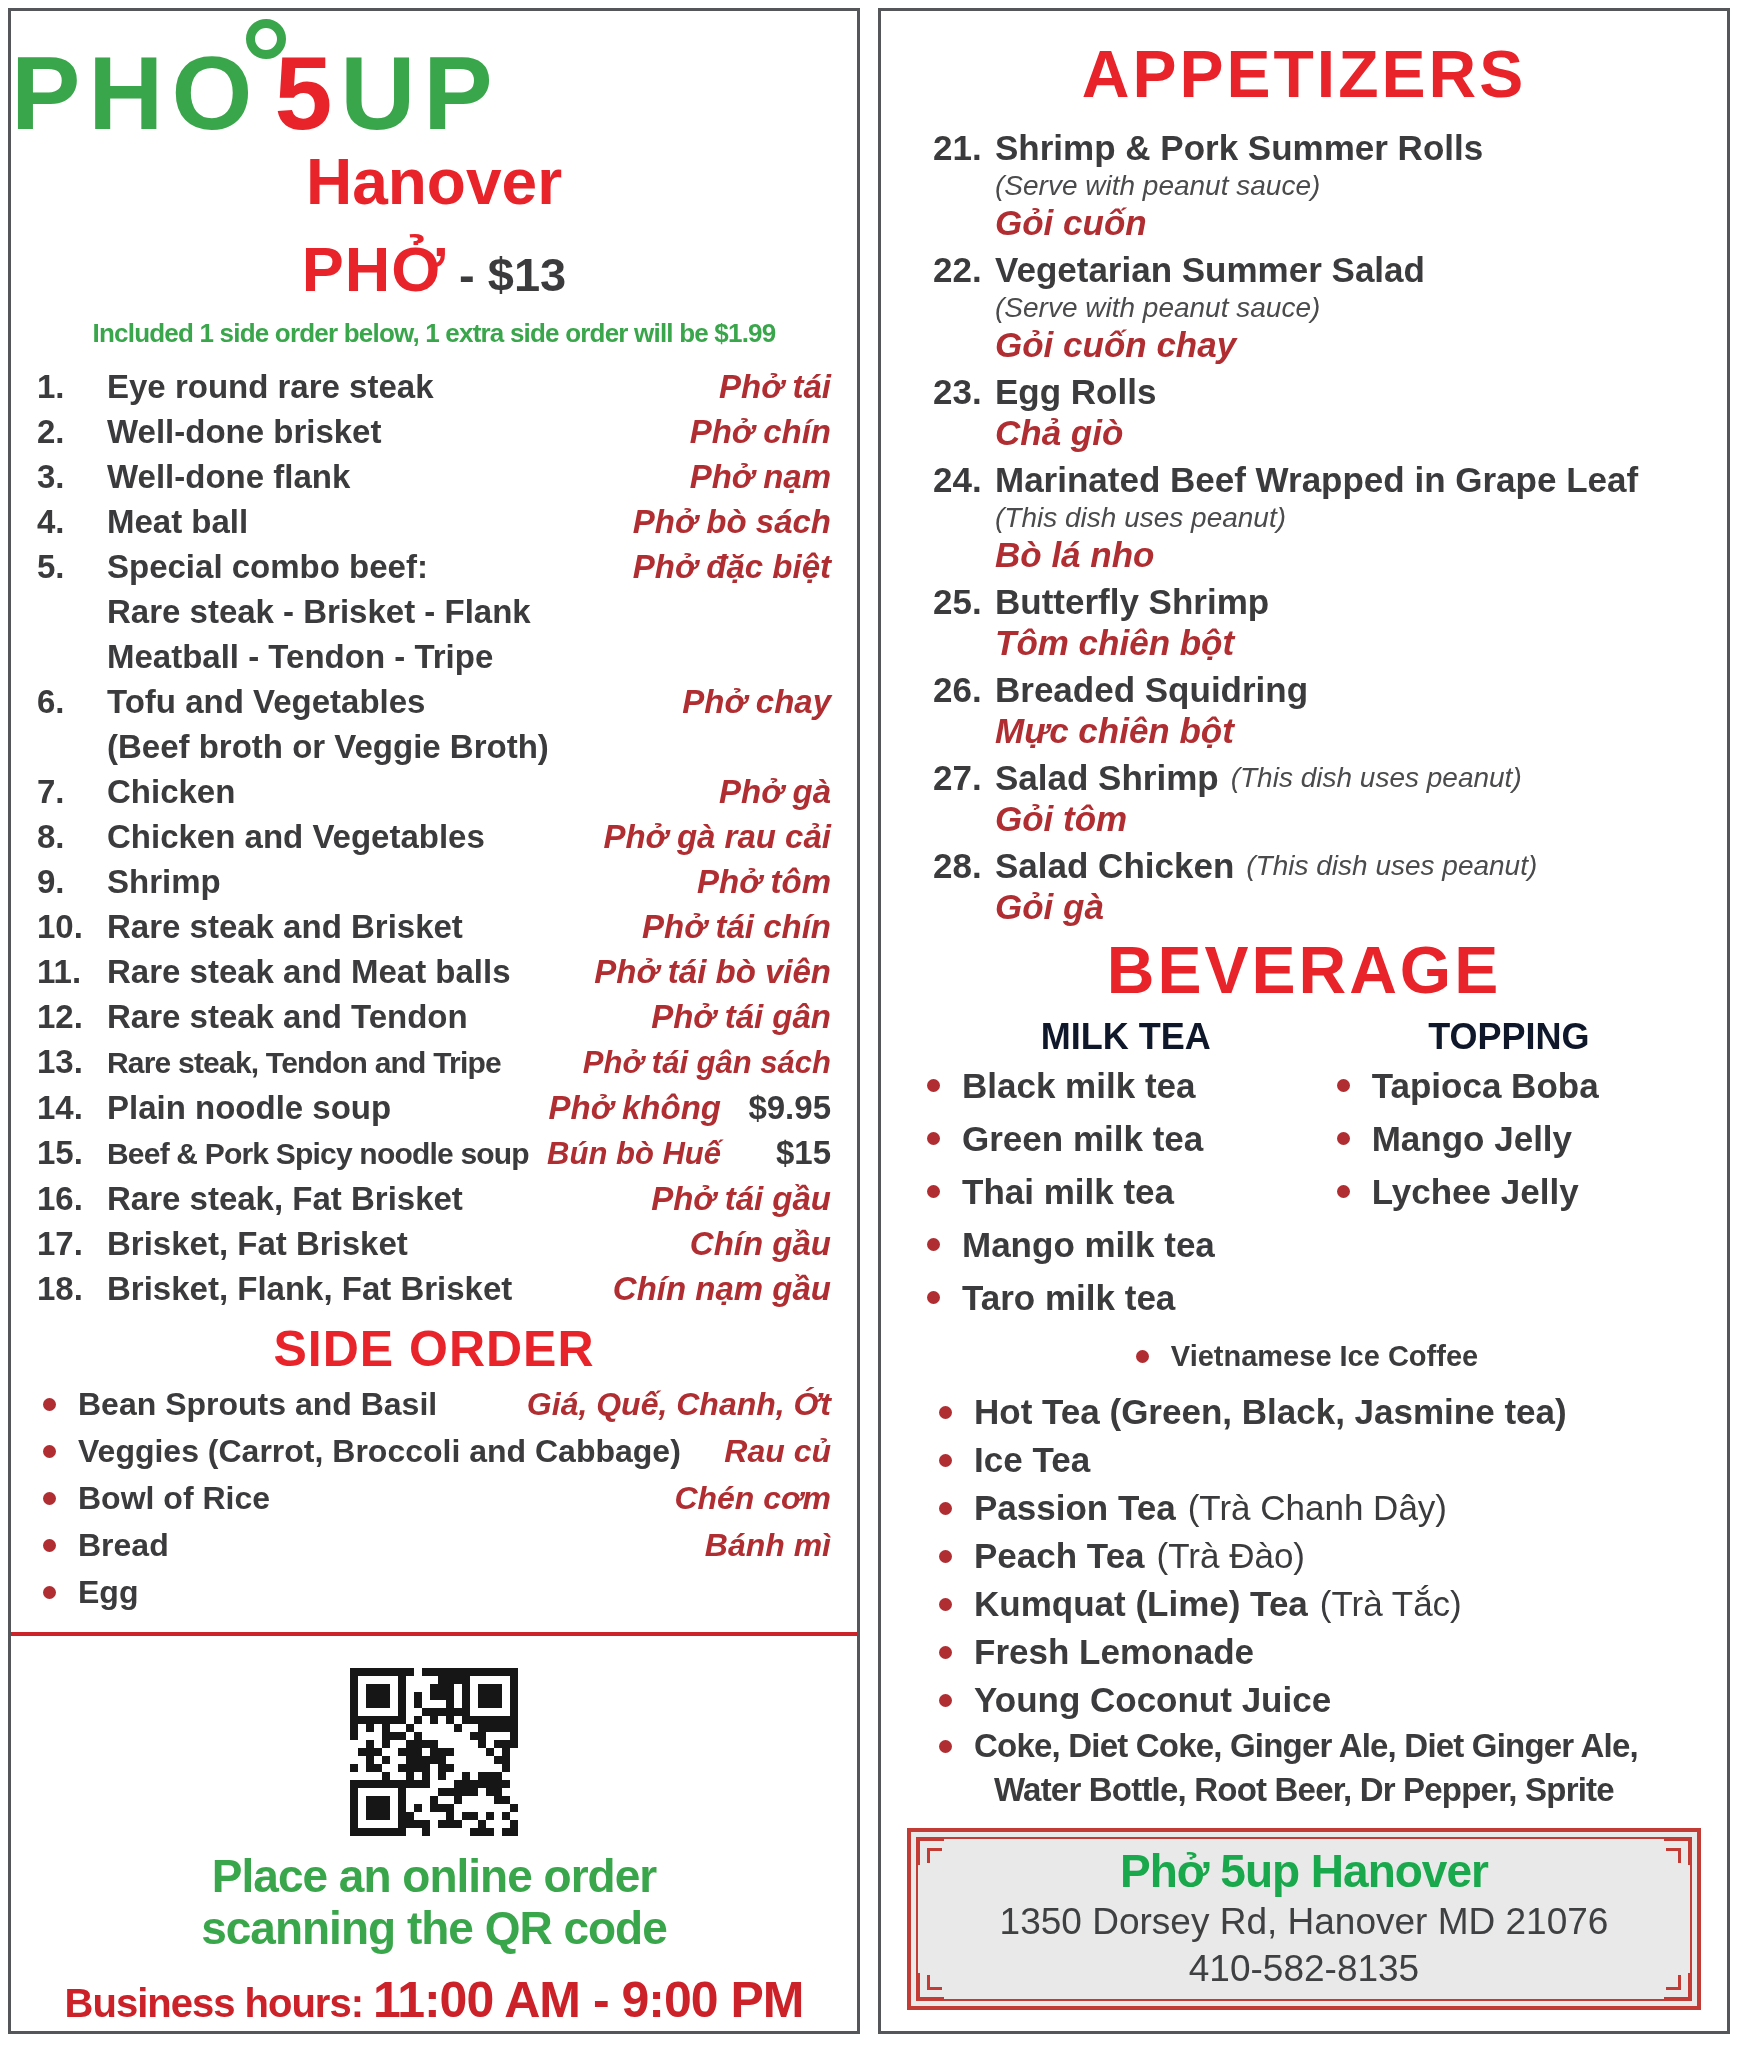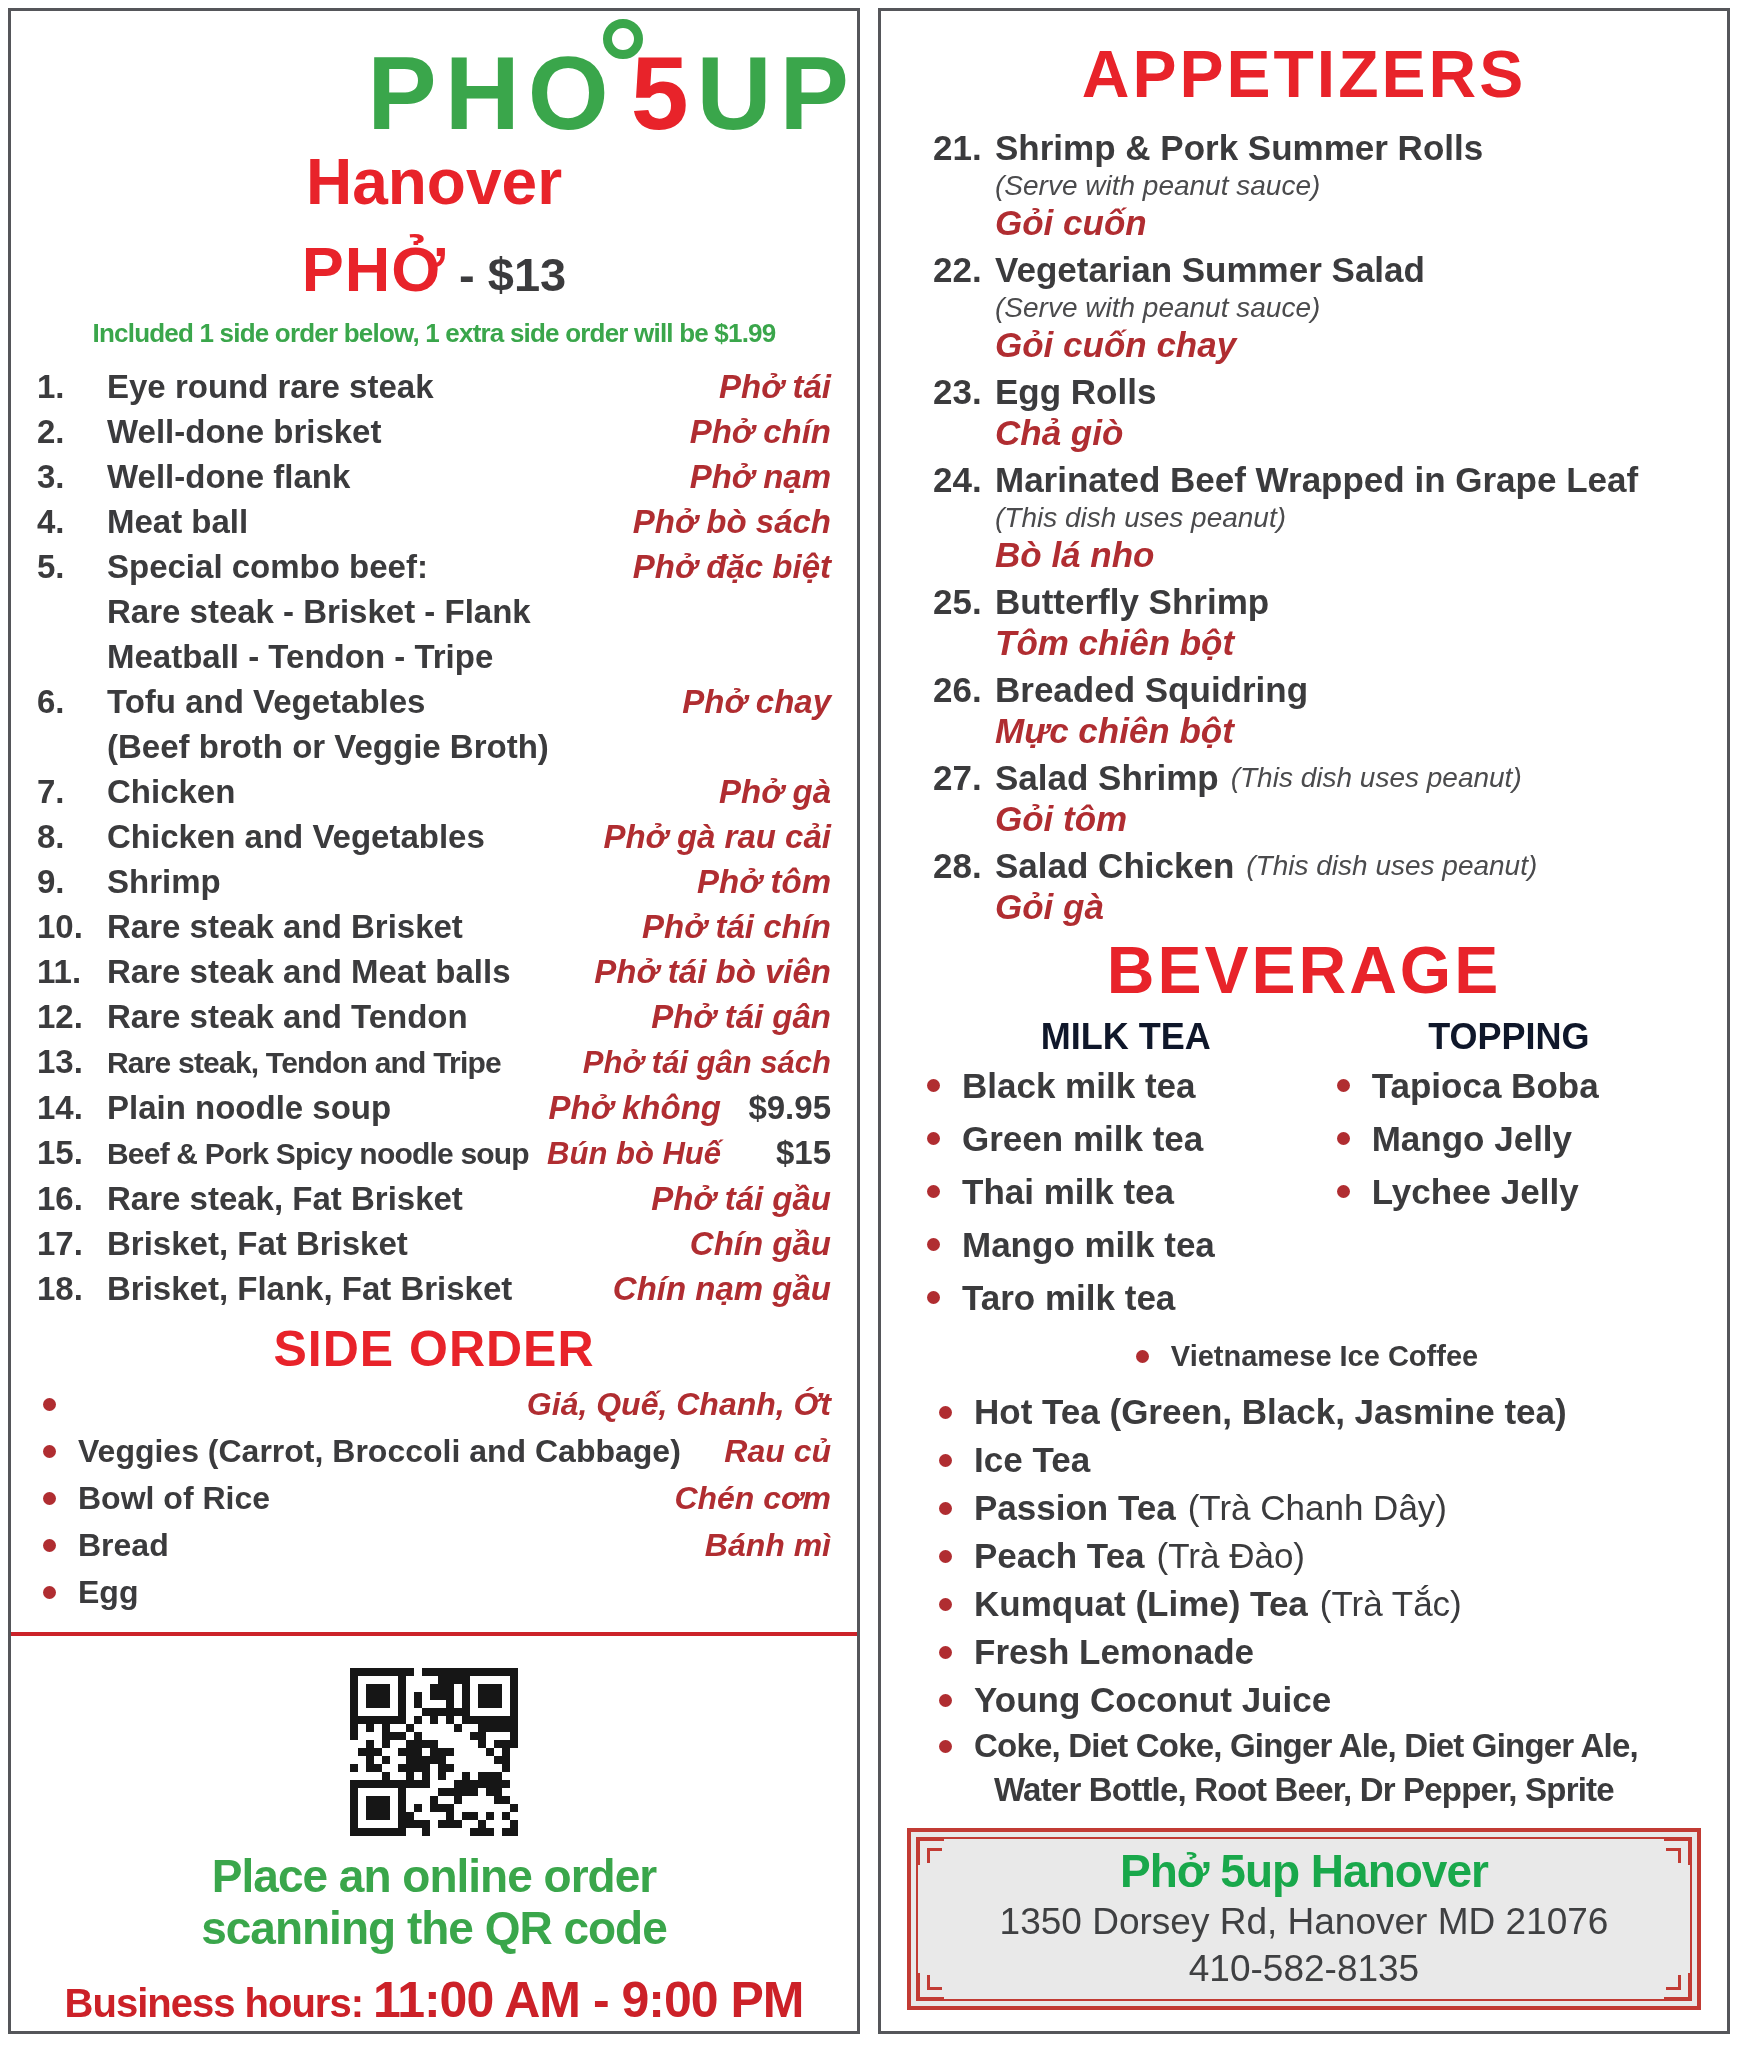--- a/index.html
+++ b/index.html
@@ -8,21 +8,21 @@
     font-family:"Liberation Sans", sans-serif;color:#3b3b3d;
   }
   .panel{
     position:absolute;top:8px;height:2026px;background:#fff;
     border:3px solid #55565a;box-sizing:border-box;overflow:hidden;
   }
   #left-panel{left:8px;width:852px;}
   #right-panel{left:878px;width:852px;}
 
   
-  .logo-line{text-align:right;margin-top:30px;font-weight:bold;font-size:104px;line-height:104px;letter-spacing:8px;white-space:nowrap;padding-left:44px;}
+  .logo-line{text-align:left;margin-top:30px;font-weight:bold;font-size:104px;line-height:104px;letter-spacing:8px;white-space:nowrap;}
   .logo-pho,.logo-up{color:#3aa64b;}
   .logo-five{color:#e8232a;margin-left:14px;}
   .logo-o{position:relative;}
   .ring{position:absolute;top:-16px;right:-26px;width:22px;height:22px;border:9px solid #3aa64b;border-radius:50%;}
   .hanover{text-align:center;color:#e8232a;font-weight:bold;font-size:64px;line-height:70px;margin-top:2px;}
   .pho-price{text-align:center;margin-top:24px;font-weight:bold;line-height:56px;white-space:nowrap;}
   .pho-word{color:#e8232a;font-size:63px;letter-spacing:1px;}
   .price-word{color:#3b3b3d;font-size:47px;}
   .included{text-align:center;color:#3aa64b;font-weight:bold;font-size:26px;letter-spacing:-0.8px;line-height:34px;margin-top:2px;white-space:nowrap;}
   .items{margin:14px 26px 0 26px;}
@@ -198,20 +198,21 @@
         <span class="num">18.</span>
         <span class="iname">Brisket, Flank, Fat Brisket</span>
         <span class="viet">Chín nạm gầu</span>
       </div>
   </div>
 
   <div class="side-title">SIDE ORDER</div>
   <div class="side-items">
     <div class="side-row">
         <i class="dot"></i>
+        <span class="iname">Bean Sprouts and Basil</span>
         <span class="viet">Giá, Quế, Chanh, Ớt</span>
       </div>
     <div class="side-row">
         <i class="dot"></i>
         <span class="iname">Veggies (Carrot, Broccoli and Cabbage)</span>
         <span class="viet">Rau củ</span>
       </div>
     <div class="side-row">
         <i class="dot"></i>
         <span class="iname">Bowl of Rice</span>

